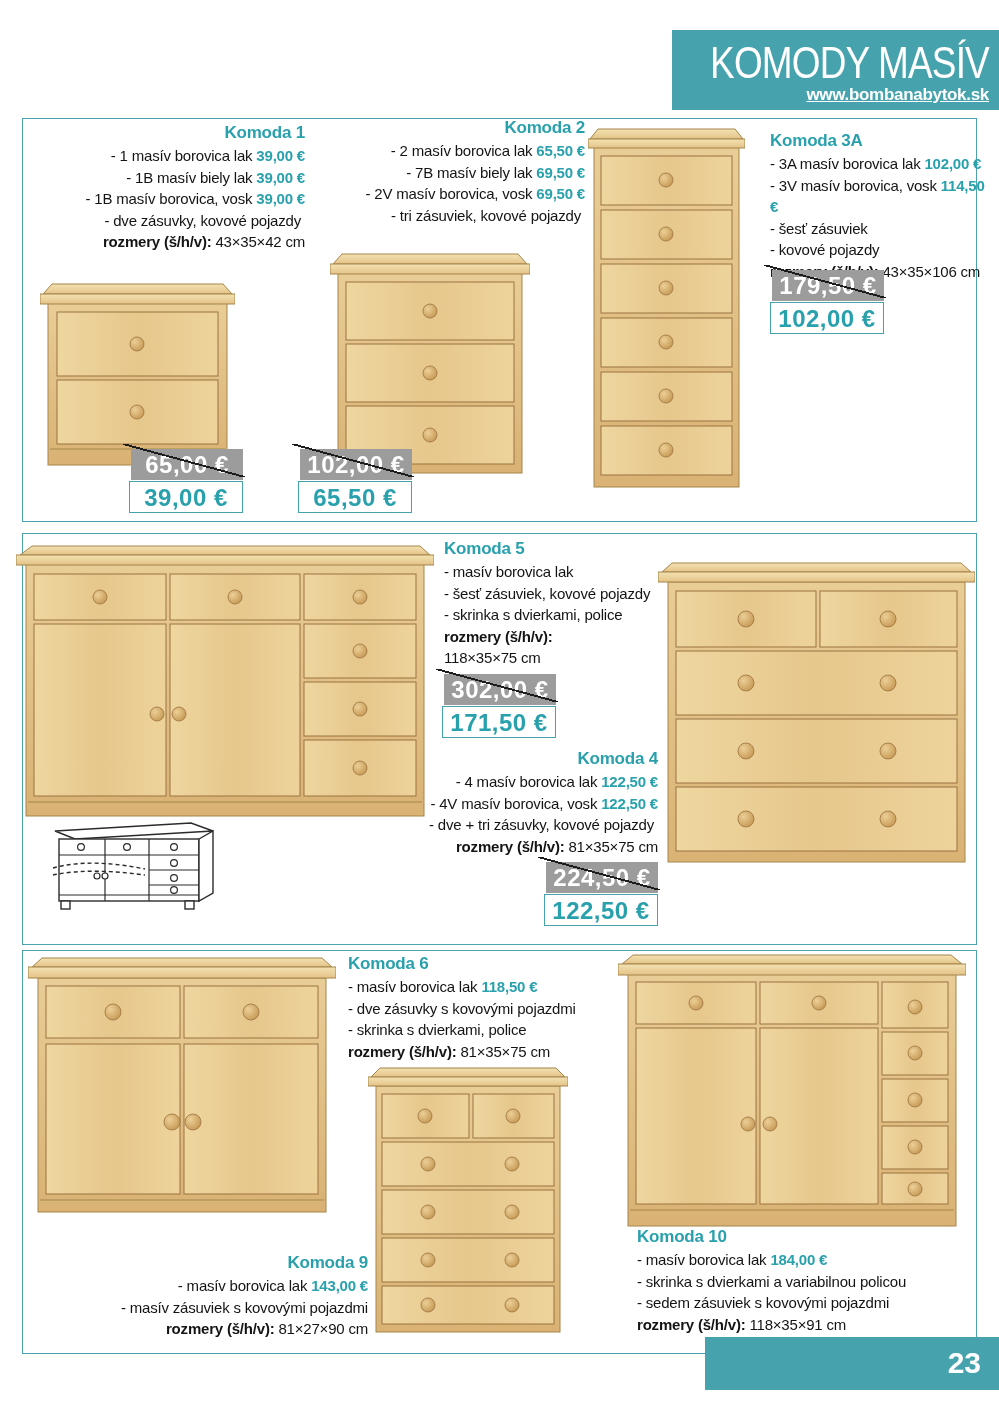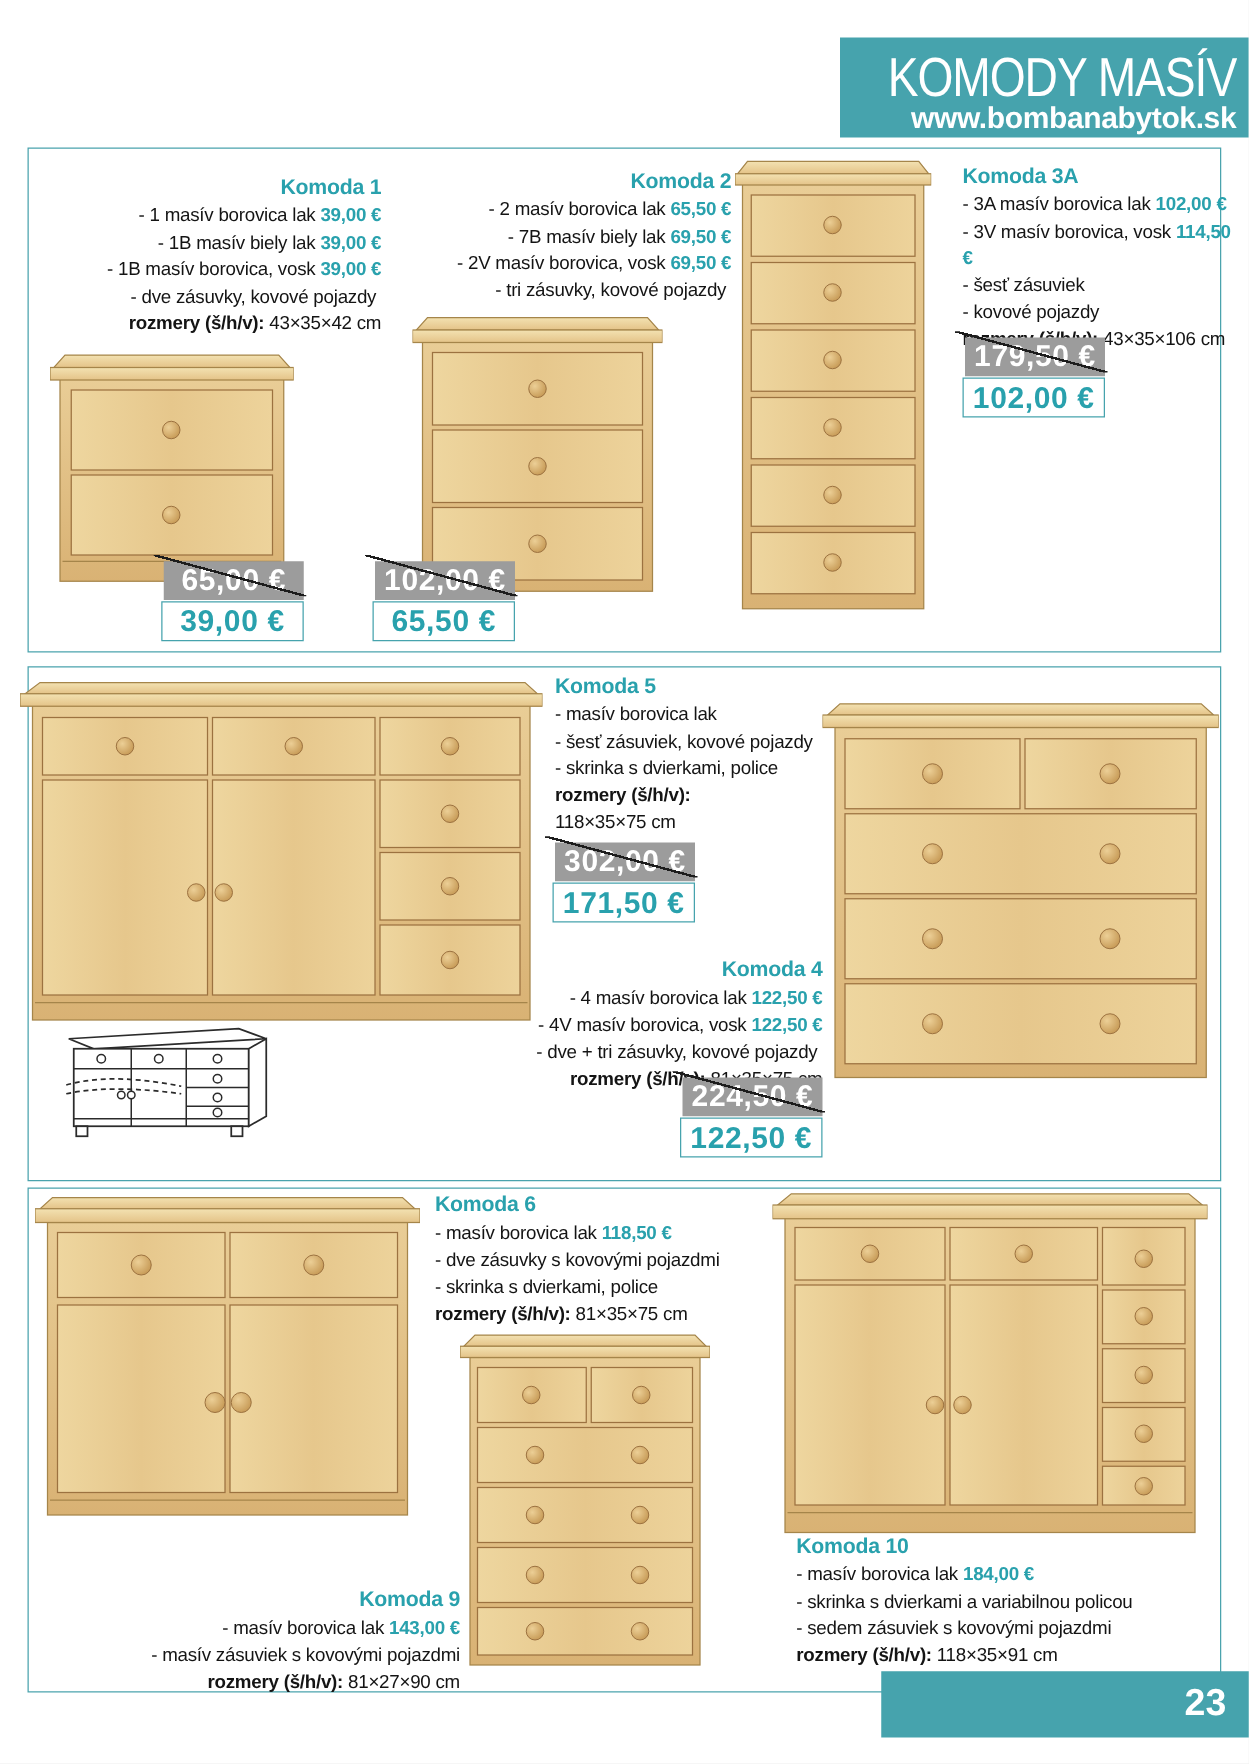--- a/index.html
+++ b/index.html
@@ -4,26 +4,26 @@
 <style>
   html,body{margin:0;padding:0;background:#e9e9e9;}
   #page{position:relative;width:999px;height:1411px;background:#ffffff;overflow:hidden;
         font-family:"Liberation Sans",sans-serif;padding-left:35px;-webkit-font-smoothing:antialiased;}
   .sect{position:absolute;border:1px solid #4aa3ad;background:#fff;z-index:0;}
   .hdr{position:absolute;left:672px;top:30px;width:327px;height:80px;background:#46a3ad;color:#fff;
        display:flex;flex-direction:column;align-items:flex-end;justify-content:flex-end;
        padding:0 10px 5px 0;box-sizing:border-box;z-index:2;}
   .hdr-title{font-size:44px;line-height:42px;font-weight:normal;letter-spacing:-1px;
        display:inline-block;transform:scaleX(0.84);transform-origin:100% 50%;white-space:nowrap;}
-  .hdr-www{font-size:24px;line-height:21px;font-weight:bold;letter-spacing:-0.3px;}
+  .hdr-www{font-size:17px;line-height:21px;font-weight:bold;letter-spacing:-0.3px;text-decoration:underline;}
   .footer{position:absolute;left:693px;top:1337px;width:306px;height:53px;background:#46a3ad;color:#fff;
        font-size:30px;font-weight:bold;text-align:right;line-height:52px;padding-right:30px;
        box-sizing:border-box;z-index:6;margin-left:12px;}
   .tblock{position:absolute;z-index:3;}
-  .ta-r{text-align:right;margin-top:17px;}
+  .ta-r{text-align:right;}
   .ptitle{font-size:17px;line-height:24px;font-weight:bold;color:#29a1ad;letter-spacing:-0.2px;}
   .pline{font-size:15px;line-height:21.5px;color:#141414;letter-spacing:-0.2px;}
   .tealp{color:#29a1ad;font-weight:bold;margin-left:4px;}
   .b{font-weight:bold;}
   .oldprice{position:absolute;width:112px;height:31px;background:#9c9c9c;color:#fff;font-size:24px;
        font-weight:bold;text-align:center;line-height:31px;z-index:5;letter-spacing:0.5px;}
   .oldprice::after{content:"";position:absolute;left:-8px;right:-2px;top:-5px;bottom:3px;
        background:linear-gradient(to top right,transparent 48.5%,#1c1c1c 48.5%,#1c1c1c 51.5%,transparent 51.5%);}
   .newprice{position:absolute;width:114px;height:32px;background:#fff;border:1px solid #46a3ad;
        color:#29a1ad;font-size:24px;font-weight:bold;text-align:center;line-height:32px;z-index:5;
@@ -87,21 +87,21 @@
   </svg>
 
   <div class="oldprice" style="left:131px;top:449px"><span>65,00 €</span></div>
   <div class="newprice" style="left:129px;top:481px"><span>39,00 €</span></div>
 
   <div class="tblock ta-r" style="left:320px;top:116px;width:265px">
     <div class="ptitle">Komoda 2</div>
     <div class="pline"><span>- 2 masív borovica lak</span><span class="tealp">65,50 €</span></div>
     <div class="pline"><span>- 7B masív biely lak</span><span class="tealp">69,50 €</span></div>
     <div class="pline"><span>- 2V masív borovica, vosk</span><span class="tealp">69,50 €</span></div>
-    <div class="pline"><span>- tri zásuvky, kovové pojazdy</span><span class="tealp"></span></div>
+    <div class="pline"><span>- tri zásuviek, kovové pojazdy</span><span class="tealp"></span></div>
   </div>
 
   <svg class="fimg" style="left:330px;top:251px" width="200" height="230" viewBox="0 0 200 230">
     <rect x="8" y="22" width="184" height="200" fill="url(#gBody)" stroke="#a5854a"></rect>
     <polygon points="12,3 188,3 197,13 3,13" fill="url(#gTop)" stroke="#a5854a"></polygon>
     <rect x="0" y="13" width="200" height="10" fill="url(#gTop)" stroke="#a5854a"></rect>
     <rect x="16" y="31" width="168" height="58" fill="url(#gDrw)" stroke="#9c7240"></rect>
     <rect x="16" y="93" width="168" height="58" fill="url(#gDrw)" stroke="#9c7240"></rect>
     <rect x="16" y="155" width="168" height="58" fill="url(#gDrw)" stroke="#9c7240"></rect>
     <circle cx="100" cy="60" r="7" fill="url(#gKnob)" stroke="#9c7240" stroke-width="0.8"></circle>

